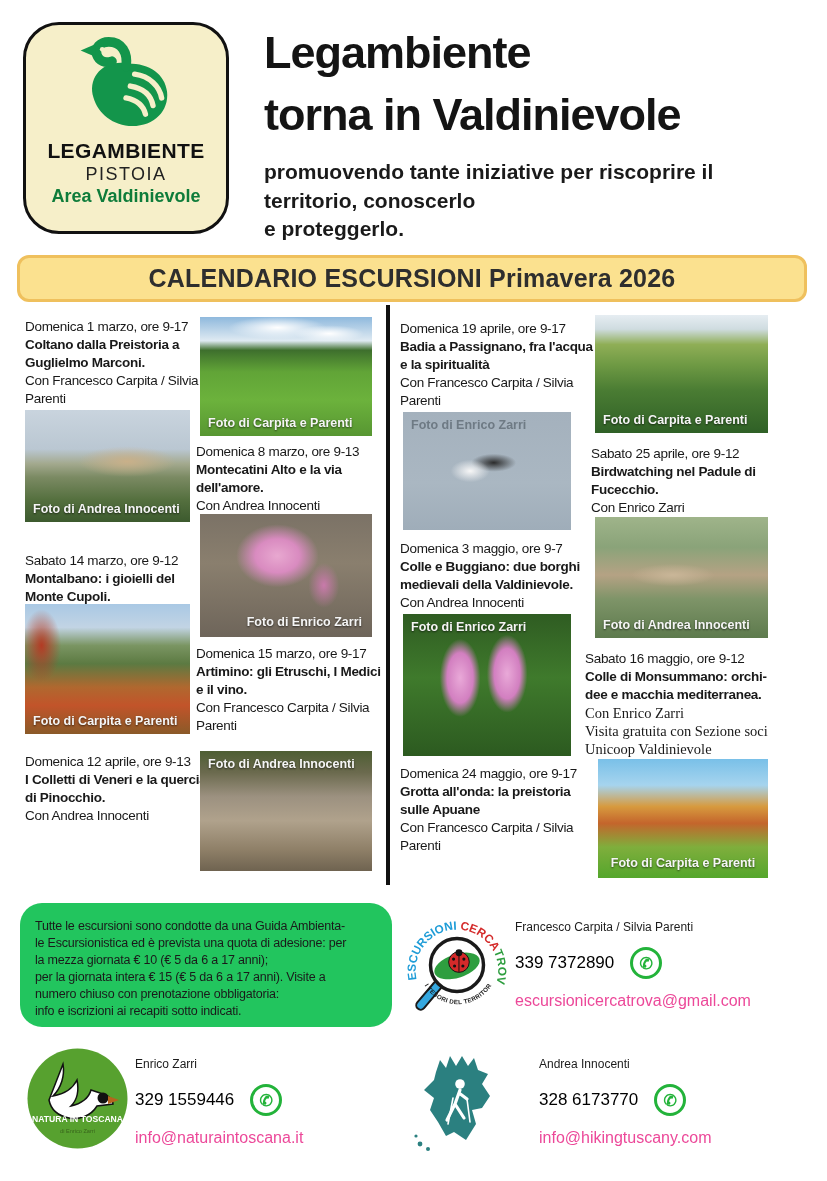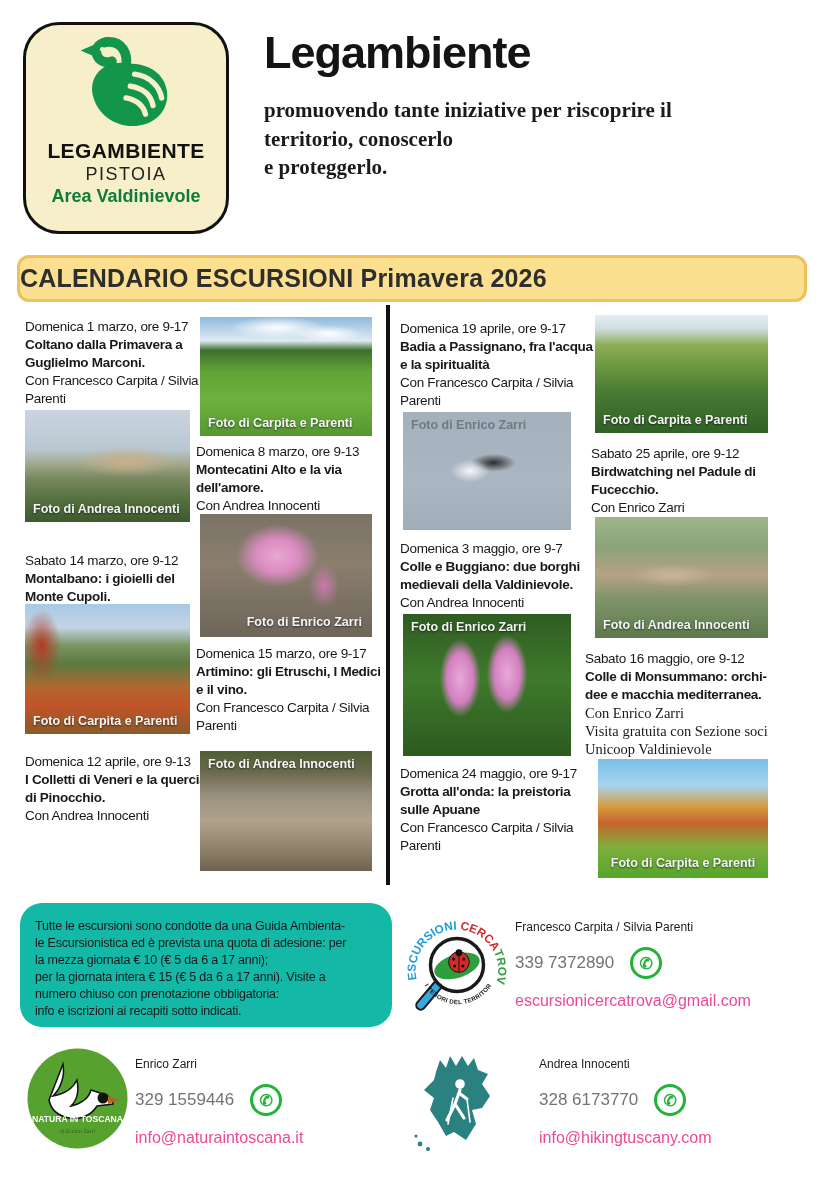--- a/index.html
+++ b/index.html
@@ -9,25 +9,25 @@
   
   .logo-box{position:absolute;left:23px;top:22px;width:200px;height:206px;background:#F6EFC9;
             border:3px solid #111;border-radius:36px;text-align:center;}
   .logo-box svg{margin-top:6px;}
   .logo-org{font-size:21px;font-weight:700;color:#111;letter-spacing:.4px;margin-top:-4px;}
   .logo-city{font-size:18px;font-weight:500;color:#222;letter-spacing:1.5px;margin-top:1px;}
   .logo-area{font-size:18px;font-weight:700;color:#0E7C3A;margin-top:1px;}
 
   .title-block{position:absolute;left:264px;top:22px;width:550px;color:#141414;}
   .title-line{font-size:45px;font-weight:700;letter-spacing:-1px;line-height:62px;}
-  .subtitle{margin-top:12px;font-size:21px;font-weight:700;line-height:1.36;white-space:pre-line;color:#1a1a1a;font-family:Liberation Serif, serif;}
+  .subtitle{margin-top:12px;font-size:21px;font-weight:700;line-height:1.36;white-space:pre-line;color:#1a1a1a;}
 
   
   .banner{position:absolute;left:17px;top:255px;width:784px;height:41px;background:#FBE18F;
-          border:3px solid #EFC05D;border-radius:12px;display:flex;align-items:center;justify-content:flex-start;
+          border:3px solid #EFC05D;border-radius:12px;display:flex;align-items:center;justify-content:center;
           font-size:25px;font-weight:600;color:#2e2e2e;letter-spacing:.2px;}
 
   
   .event{position:absolute;font-size:13.5px;line-height:18px;letter-spacing:-.3px;color:#191919;}
   .ev-title{font-weight:700;}
   .serif{font-family:"Liberation Serif",serif;font-size:14.5px;letter-spacing:0;}
   .divider{position:absolute;left:386px;top:305px;width:4px;height:580px;background:#111;}
 
   
   .photo{position:absolute;overflow:hidden;}
@@ -54,25 +54,25 @@
        linear-gradient(180deg,#a4b1bd 0%,#aab7c2 60%,#9fadb9 100%);}
   .ph6{background:linear-gradient(180deg,#e6edf2 0%,#cfdce0 12%,#8fae56 25%,#6f9a44 42%,#4a7c33 64%,#2f6026 100%);}
   .ph7{background:radial-gradient(ellipse 26px 50px at 34% 45%,#e9a9d8 0%,#d27fc0 50%,rgba(210,127,192,0) 78%),
        radial-gradient(ellipse 26px 50px at 62% 42%,#e9a9d8 0%,#d27fc0 50%,rgba(210,127,192,0) 78%),
        linear-gradient(180deg,#2f5c22 0%,#3f7a2c 45%,#2c5a20 100%);}
   .ph8{background:radial-gradient(ellipse 60px 16px at 45% 48%,#c9b698 0%,rgba(201,182,152,0) 70%),
        linear-gradient(180deg,#9fb48a 0%,#8aa379 25%,#b5a284 48%,#7e9468 68%,#5d7a4d 100%);}
   .ph9{background:linear-gradient(180deg,#79c0e8 0%,#a6d4ee 22%,#d79a3e 40%,#c4652c 54%,#7fae3c 74%,#54a62c 100%);}
 
   
-  .pink-box{position:absolute;left:20px;top:903px;width:372px;height:124px;background:#14b8a6;border-radius:22px;
+  .pink-box{position:absolute;left:20px;top:903px;width:372px;height:124px;background:#22c55e;border-radius:22px;
             box-sizing:border-box;padding:15px 6px 0 15px;font-size:12.5px;letter-spacing:-.2px;
             line-height:17px;color:#1a1a1a;white-space:pre-line;}
   .contact-name{font-size:12px;color:#1c1c1c;}
-  .contact-phone{font-size:17px;color:#737373;}
+  .contact-phone{font-size:17px;color:#000000;}
   .contact-email{font-size:16px;color:#ec4899;}
   .c-row{display:flex;align-items:center;gap:16px;}
   .contact{position:absolute;display:flex;flex-direction:column;gap:13px;}
   .wa{display:inline-flex;align-items:center;justify-content:center;width:26px;height:26px;border-radius:50%;
       border:3px solid #23b33a;color:#23b33a;font-size:16px;font-weight:700;}
   .c-logo{position:absolute;}
 </style>
 </head>
 <body>
 
@@ -88,34 +88,35 @@
       <path d="M54 51 C 66 53 73 59 75 69" fill="none" stroke="#F6EFC9" stroke-width="5" stroke-linecap="round"></path>
       <path d="M50 62 C 60 64 66 69 68 77" fill="none" stroke="#F6EFC9" stroke-width="5" stroke-linecap="round"></path>
     </svg>
     <div class="logo-org">LEGAMBIENTE</div>
     <div class="logo-city">PISTOIA</div>
     <div class="logo-area">Area Valdinievole</div>
   </div>
 
   <div class="title-block">
     <div class="title-line">Legambiente</div>
+    <div class="title-line">torna in Valdinievole</div>
     <div class="subtitle">promuovendo tante iniziative per riscoprire il
 territorio, conoscerlo
 e proteggerlo.</div>
   </div>
 
   <div class="banner">
     <span>CALENDARIO ESCURSIONI Primavera 2026</span>
   </div>
 
   <div class="divider"></div>
 
   <div class="event" style="left:25px;top:318px;width:190px;">
     <div class="ev-date">Domenica 1 marzo, ore 9-17</div>
-    <div class="ev-title">Coltano dalla Primavera a Guglielmo Marconi.</div>
+    <div class="ev-title">Coltano dalla Preistoria a Guglielmo Marconi.</div>
     <div class="ev-guide">Con Francesco Carpita / Silvia Parenti</div>
   </div>
   <div class="photo ph0" style="left:25px;top:410px;width:165px;height:112px;">
     <span class="cap cap-bl">Foto di Andrea Innocenti</span>
   </div>
   <div class="event" style="left:25px;top:531px;width:190px;margin-top:21px;">
     <div class="ev-date">Sabato 14 marzo, ore 9-12</div>
     <div class="ev-title">Montalbano: i gioielli del Monte Cupoli.</div>
     <div class="ev-guide">Con Enrico Zarri</div>
   </div>

